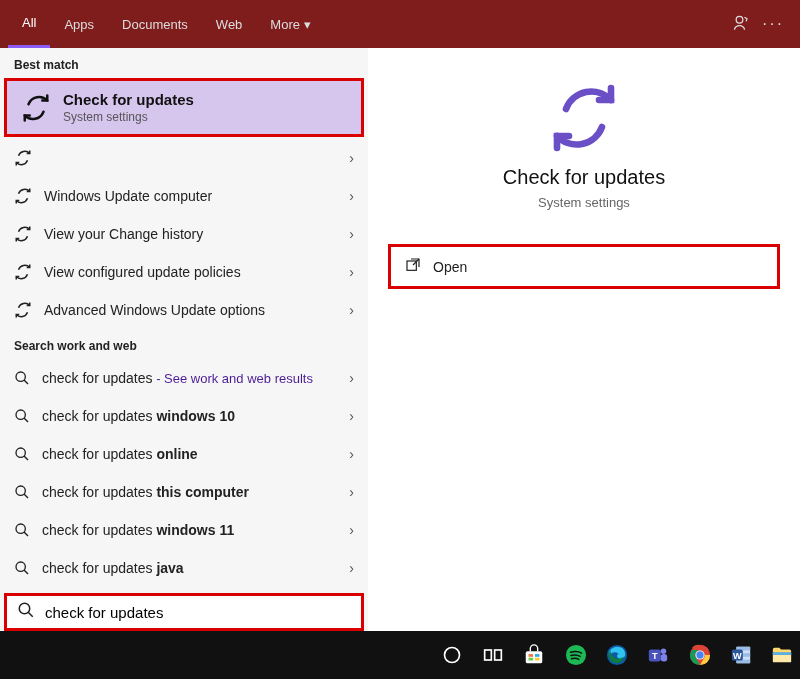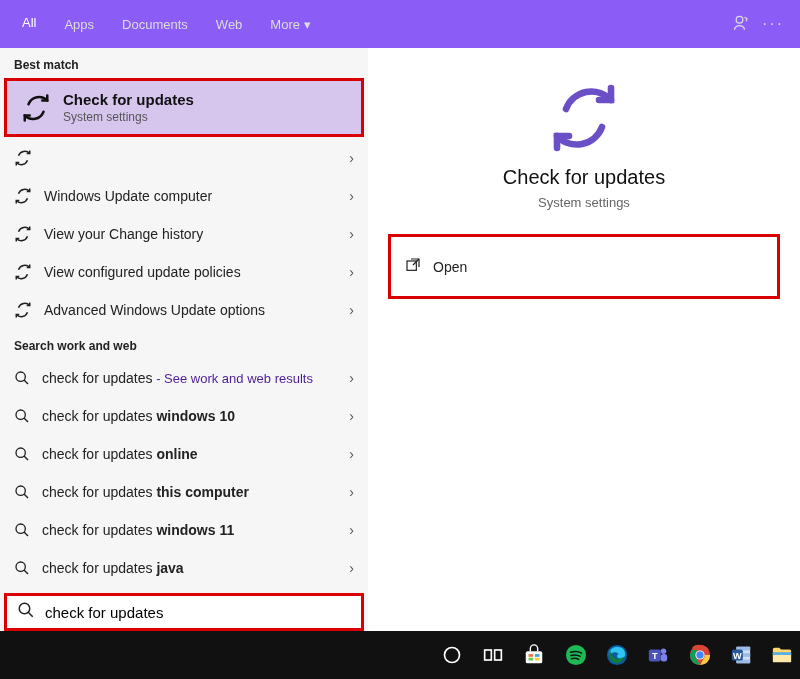--- a/index.html
+++ b/index.html
@@ -1,19 +1,19 @@
 <!DOCTYPE html>
 <html><head>
 <meta charset="utf-8">
 <style>
   * { box-sizing: border-box; margin: 0; padding: 0; font-family: "Segoe UI", -apple-system, sans-serif; }
   body { width: 800px; height: 679px; overflow: hidden; background: #fff; position: relative; }
 
   
-  .tabbar { height: 48px; background: #8b5cf6; display: flex; align-items: center; padding: 0 8px; color: #ddd; font-size: 13px; }
+  .tabbar { height: 48px; background: #7f1d1d; display: flex; align-items: center; padding: 0 8px; color: #ddd; font-size: 13px; }
   .tab { padding: 0 14px; height: 48px; display: flex; align-items: center; cursor: pointer; }
   .tab.active { color: #fff; border-bottom: 3px solid #8b5cf6; }
   .tabbar .right { margin-left: auto; display: flex; align-items: center; gap: 10px; padding-right: 8px; }
   .more-caret { margin-left: 4px; }
 
   
   .main { display: flex; height: 583px; }
   .left { width: 368px; background: #f6f6f6; display: flex; flex-direction: column; overflow: hidden; }
   .right-pane { flex: 1; background: #fff; padding: 20px 10px 0; position: relative; }
 
@@ -30,21 +30,21 @@
   .chev { position: absolute; right: 14px; font-size: 14px; color: #555; }
 
   .icon-sync svg, .icon-search svg { display: block; }
 
   
   .preview { text-align: center; padding-top: 14px; }
   .preview .big-icon { width: 86px; height: 72px; margin: 0 auto 12px; }
   .preview h2 { font-size: 20px; font-weight: 400; color: #111; }
   .preview .sub { font-size: 13px; color: #666; margin-top: 6px; }
 
-  .open-row { margin: 24px 10px 0; border: 3px solid #d80000; padding: 20px 14px; display: flex; align-items: center; gap: 12px; font-size: 14px; color: #222; cursor: pointer; }
+  .open-row { margin: 34px 10px 0; border: 3px solid #d80000; padding: 10px 14px; display: flex; align-items: center; gap: 12px; font-size: 14px; color: #222; cursor: pointer; }
 
   
   .searchbox-wrap { position: absolute; bottom: 48px; left: 4px; width: 360px; height: 38px; border: 3px solid #d80000; background: #fff; display: flex; align-items: center; padding: 0 10px; gap: 10px; }
   .searchbox-wrap input { border: none; outline: none; font-size: 15px; flex: 1; }
 
   
   .taskbar { position: absolute; bottom: 0; left: 0; width: 800px; height: 48px; background: #111; display: flex; align-items: center; padding-left: 434px; gap: 6px; }
   .tb-ic { width: 36px; height: 36px; display: flex; align-items: center; justify-content: center; cursor: pointer; }
   .tb-ic svg { display: block; }
 </style>

